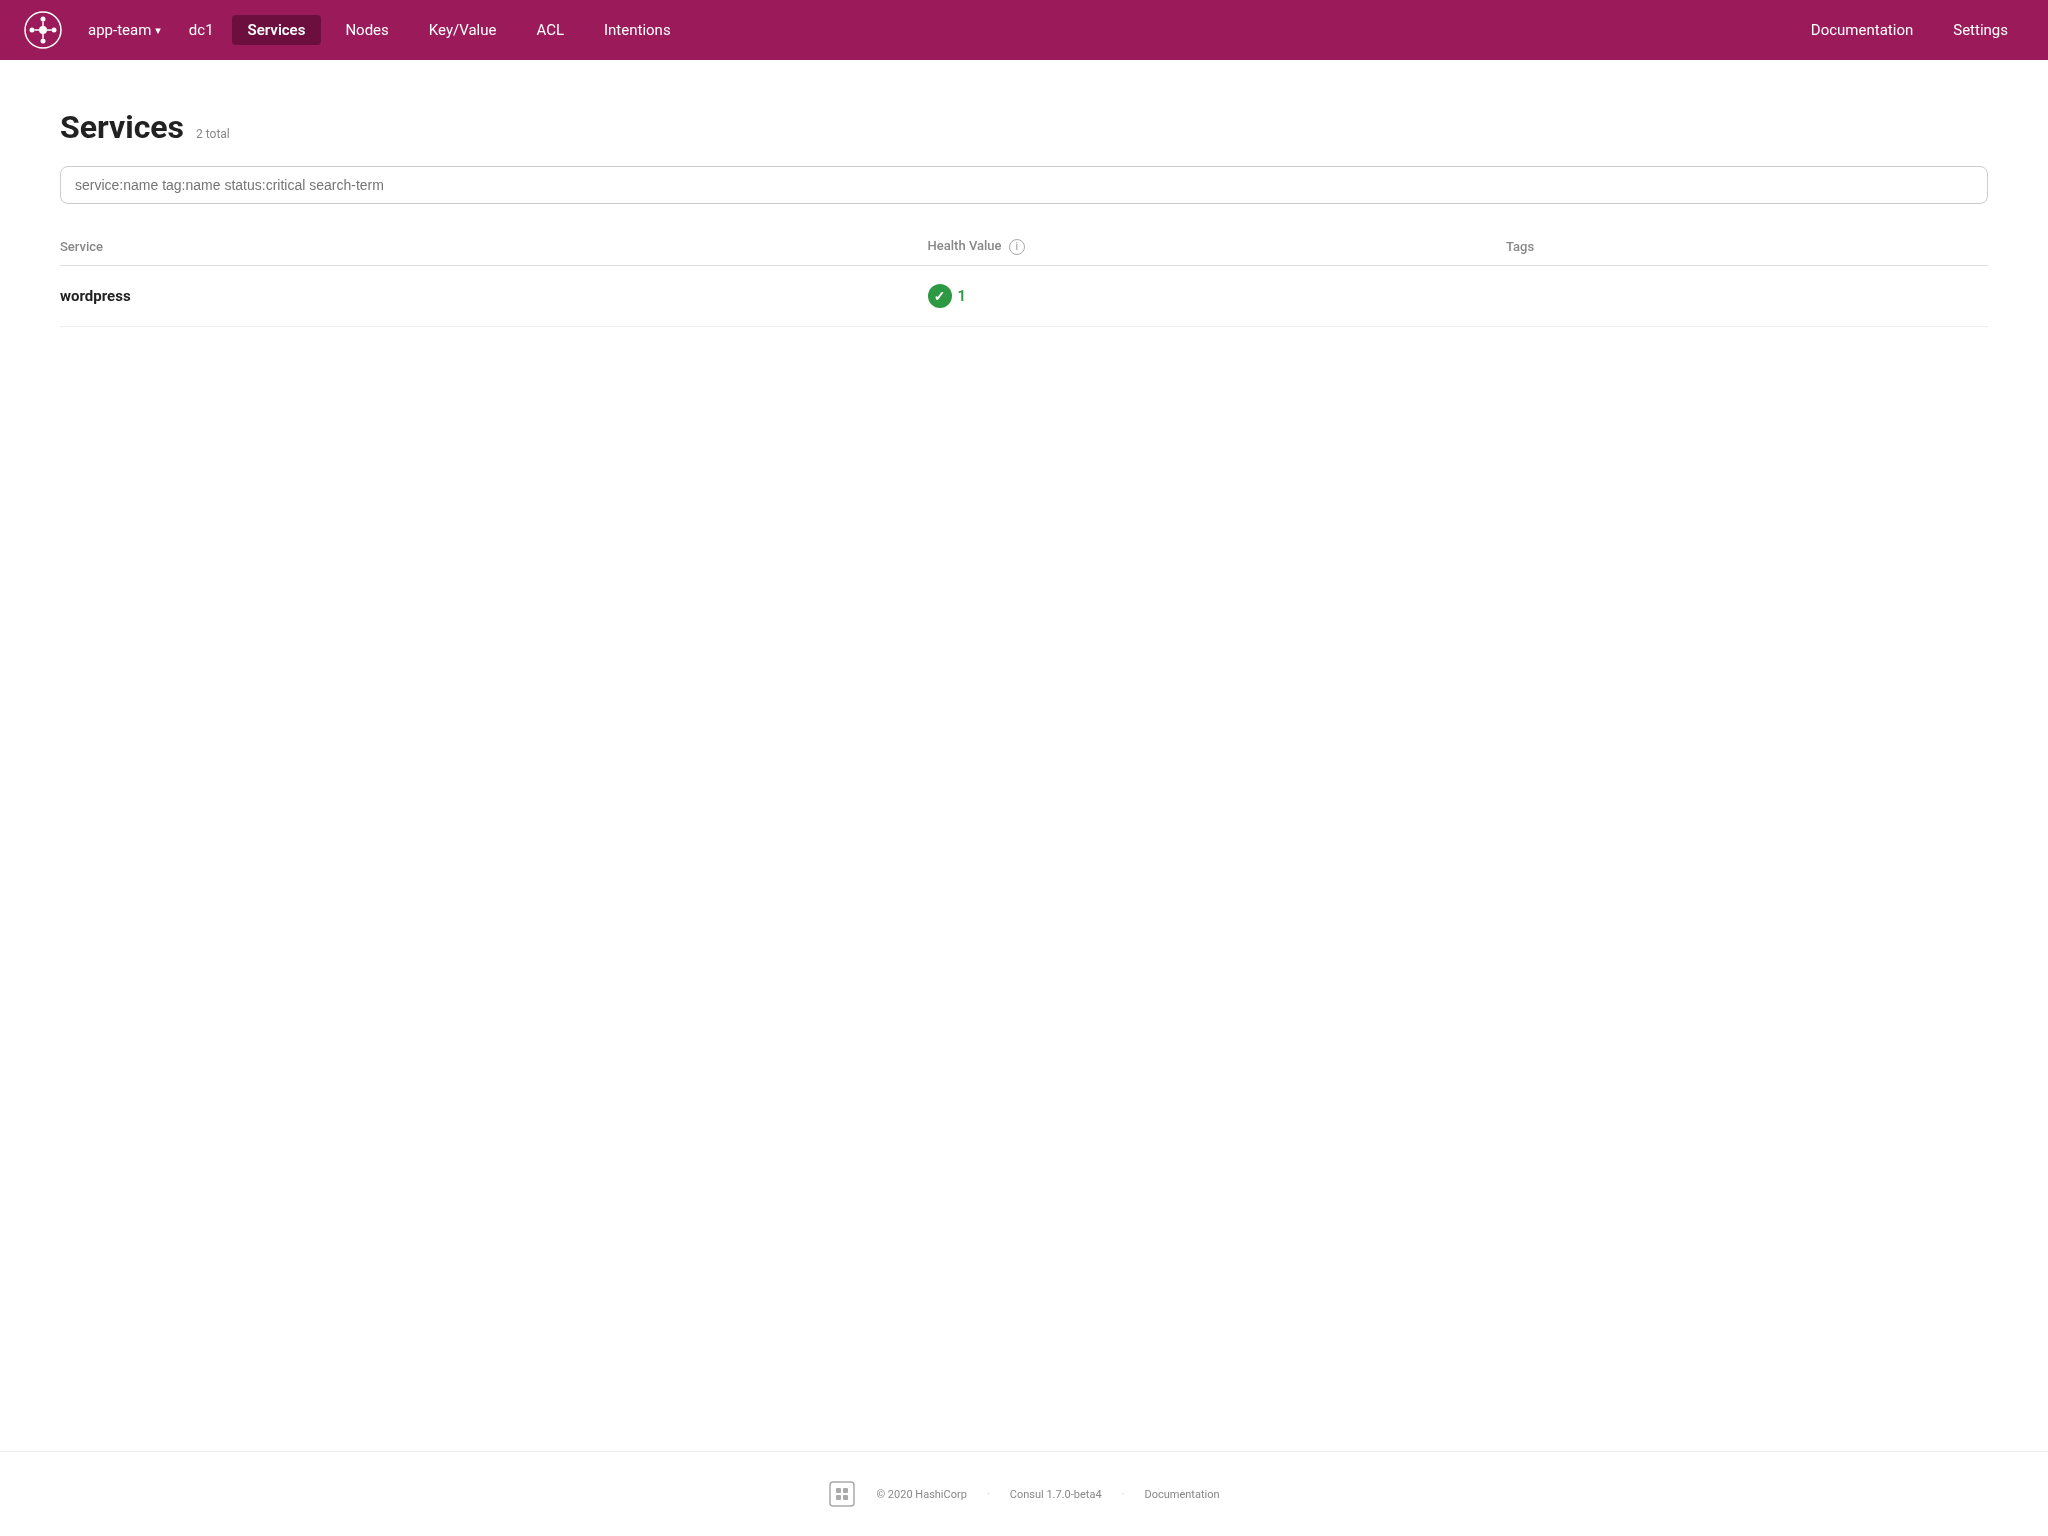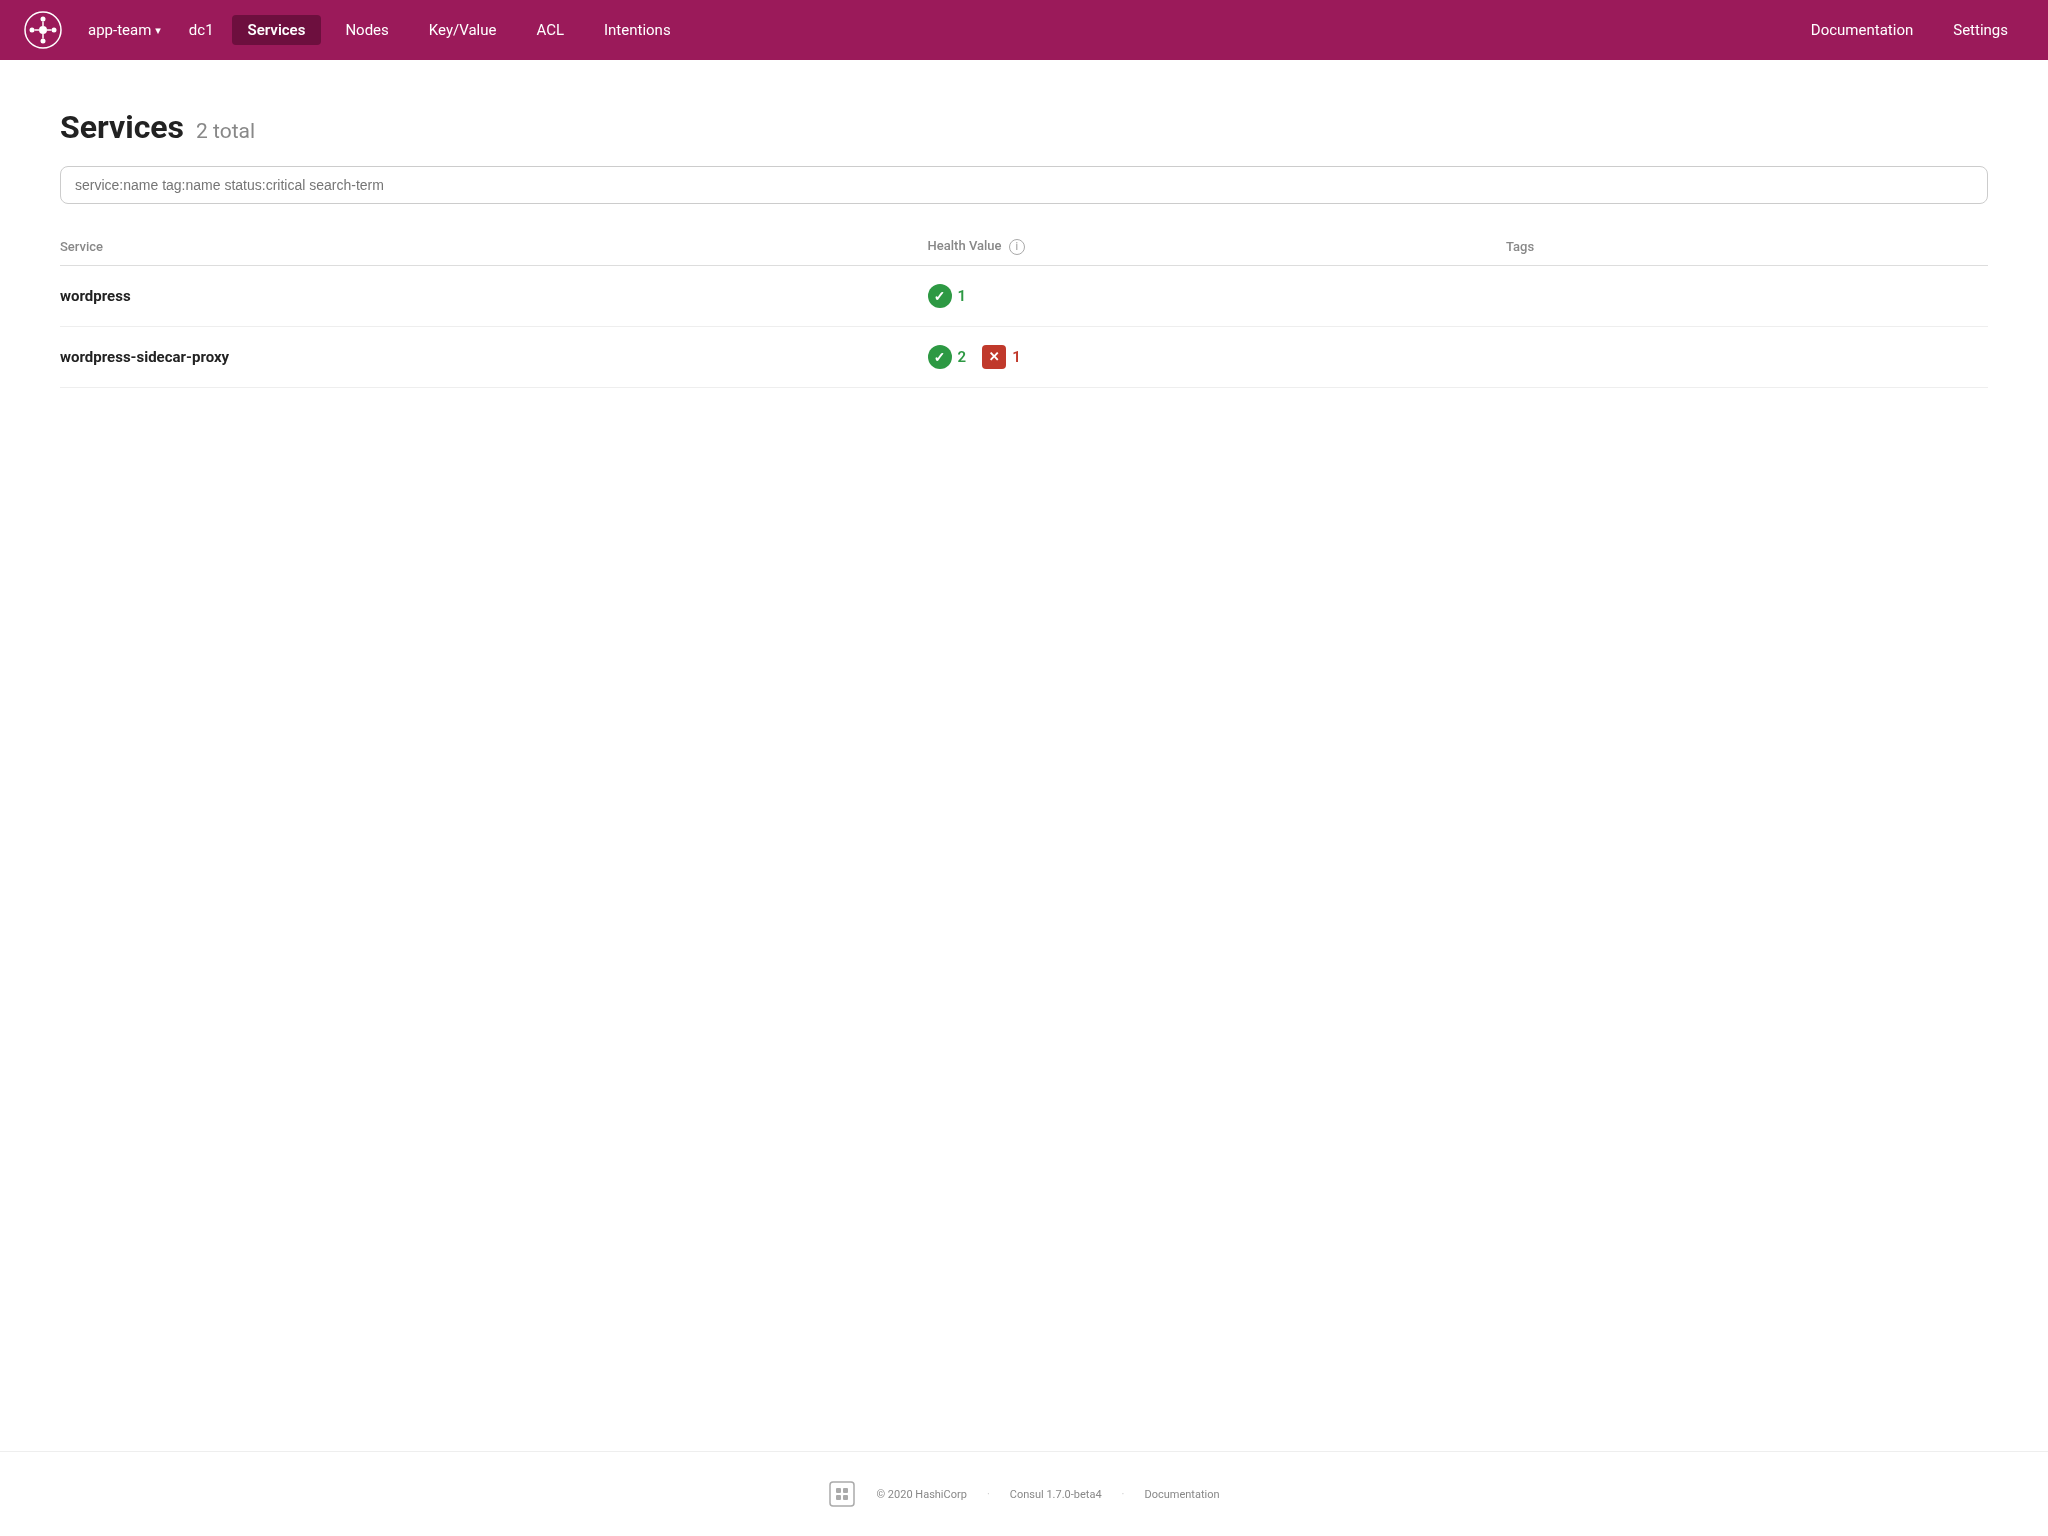--- a/index.html
+++ b/index.html
@@ -75,21 +75,21 @@
       align-items: baseline;
       gap: 12px;
       margin-bottom: 20px;
     }
     .page-title {
       font-size: 32px;
       font-weight: 700;
       color: #222;
     }
     .page-subtitle {
-      font-size: 21px;
+      font-size: 12px;
       color: #888;
       font-weight: 400;
     }
 
     
     .search-container {
       margin-bottom: 24px;
     }
     .search-input {
       width: 100%;
@@ -286,42 +286,20 @@
               <span class="check-icon-pass">
                 <span>✓</span>
               </span>
               <span>1</span>
             </span>
           </div>
         </td>
         <td></td>
       </tr>
 
-      <tr>
-        <td>
-          <span class="service-name">wordpress-sidecar-proxy</span>
-        </td>
-        <td>
-          <div class="health-checks">
-            <span class="health-badge passing">
-              <span class="check-icon-pass">
-                <span>✓</span>
-              </span>
-              <span>2</span>
-            </span>
-            <span class="health-badge critical">
-              <span class="check-icon-fail">
-                <span>✕</span>
-              </span>
-              <span>1</span>
-            </span>
-          </div>
-        </td>
-        <td></td>
-      </tr>
     </tbody>
   </table>
 
 </main>
 
 <footer class="footer">
   <div class="footer-logo">
     <svg width="28" height="28" viewBox="0 0 28 28" fill="none" xmlns="http://www.w3.org/2000/svg">
       <rect x="2" y="2" width="24" height="24" rx="3" stroke="#aaa" stroke-width="1.5" fill="none"></rect>
       <rect x="8" y="8" width="5" height="5" rx="1" fill="#aaa"></rect>

